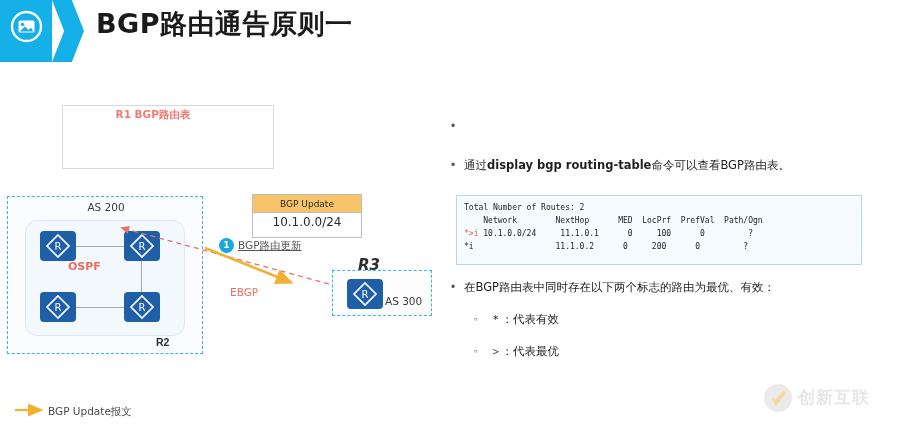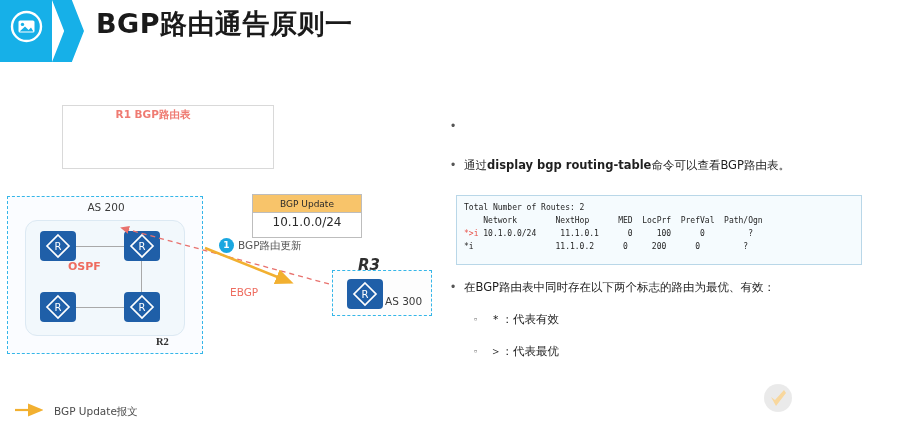--- a/index.html
+++ b/index.html
@@ -76,21 +76,21 @@
     background:#f2f8fc; border:1px solid #dce9f3; border-radius:12px;
   }
   .ospf-label {
     position:absolute; left:60px; top:63px;
     font-size:11px; font-weight:bold; color:#ee6c5f;
     font-family:"DejaVu Sans","Liberation Sans",sans-serif;
   }
   .r2-label {
     position:absolute; left:148px; top:139px;
     font-size:10.5px; font-weight:bold; color:#2f2f2f;
-    font-family:Liberation Serif, serif;
+    font-family:Liberation Sans, sans-serif;
   }
 
   .router {
     position:absolute; width:36px; height:30px;
     background:#1f5fa8; border-radius:4px;
   }
   .router svg { position:absolute; left:4px; top:1px; }
   .link { position:absolute; background:#a9a9a9; }
 
   .bgp-update-box {
@@ -112,20 +112,21 @@
   .step-circle {
     position:absolute; left:219px; top:160px; width:15px; height:15px;
     border-radius:50%; background:#1aa7e0; color:#fff;
     font-size:9px; text-align:center; line-height:15px; font-weight:bold;
     font-family:"DejaVu Sans","Liberation Sans",sans-serif;
   }
   .step-label {
     position:absolute; left:238px; top:161px;
     font-size:10.5px; color:#555;
     font-family:"DejaVu Sans","Liberation Sans",sans-serif;
+    text-decoration:underline;
   }
   .ebgp-label {
     position:absolute; left:230px; top:208px;
     font-size:10.5px; color:#ee6c5f;
     font-family:"DejaVu Sans","Liberation Sans",sans-serif;
   }
 
   .as300-box {
     position:absolute; left:332px; top:192px; width:100px; height:46px;
     border:1px dashed #35b6e8; background:#fdfdfd;
@@ -136,21 +137,21 @@
     font-family:"DejaVu Sans","Liberation Sans",sans-serif;
     font-style:italic;
   }
   .as300-label {
     position:absolute; left:52px; top:24px;
     font-size:10.5px; color:#3b3b3b;
     font-family:"DejaVu Sans","Liberation Sans",sans-serif;
   }
 
   .legend-text {
-    position:absolute; left:54px; top:327px;
+    position:absolute; left:48px; top:327px;
     font-size:10.5px; color:#4a4a4a;
     font-family:"DejaVu Sans","Liberation Sans",sans-serif;
   }
 
   
   #content { position:absolute; left:448px; top:112px; width:452px; }
   .bullet-row { position:relative; display:flex; margin-bottom:0; }
   .bullet-dot {
     width:16px; flex:0 0 16px; color:#555; font-size:12px; line-height:18px;
     text-align:left; padding-left:3px;
@@ -338,13 +339,14 @@
     <div class="sub-dot">▫</div>
     <div class="sub-text">＞：代表最优</div>
   </div>
 </div>
 
 <div id="watermark">
   <svg width="32" height="32" viewBox="0 0 32 32" style="position:absolute;left:0;top:0;">
     <circle cx="16" cy="16" r="14" fill="#d2d2d2"></circle>
     <path d="M22 8 L13 18 L9 15 L14 24 L24 11 Z" fill="#f0a828"></path>
   </svg>
+  <div class="wm-text">创新互联</div>
 </div>
 
 </body></html>

